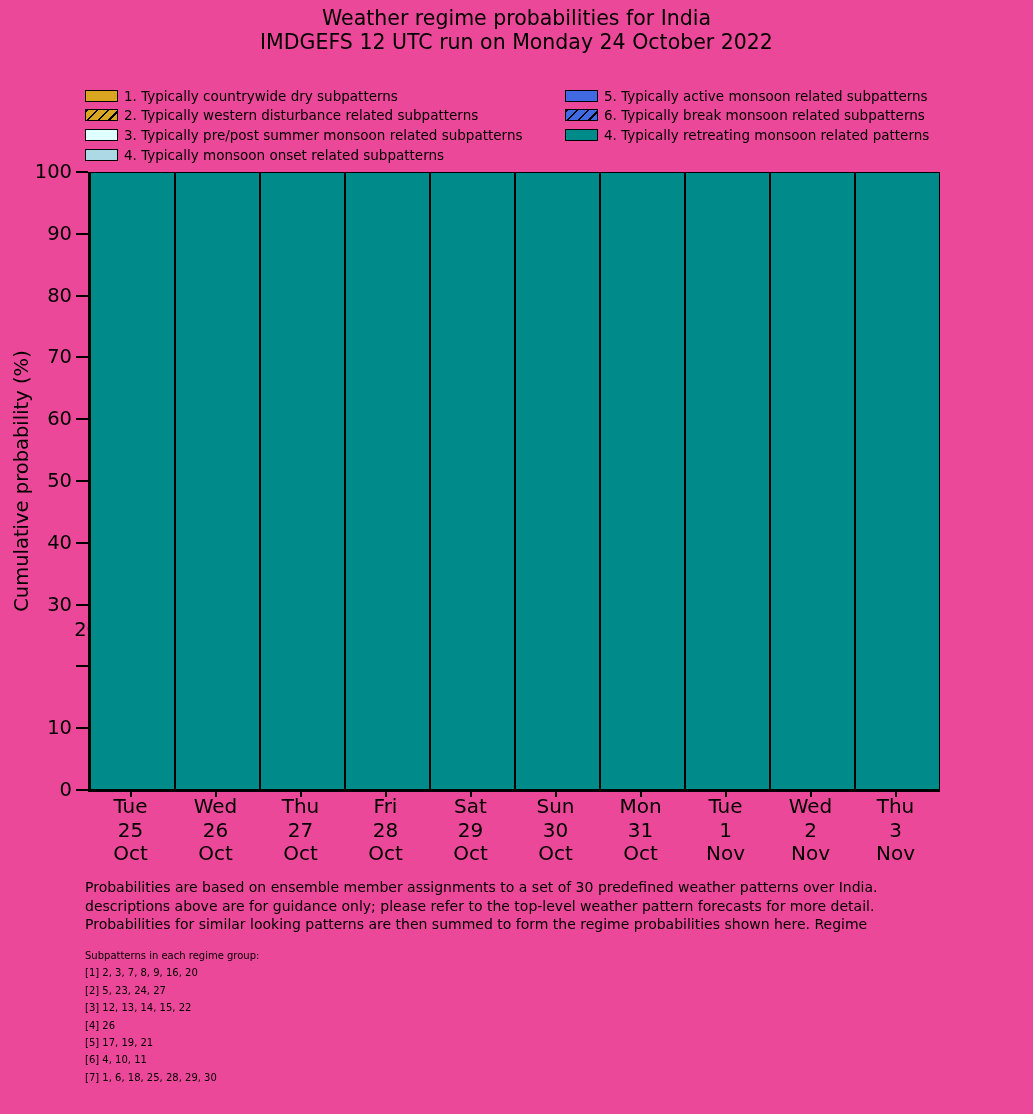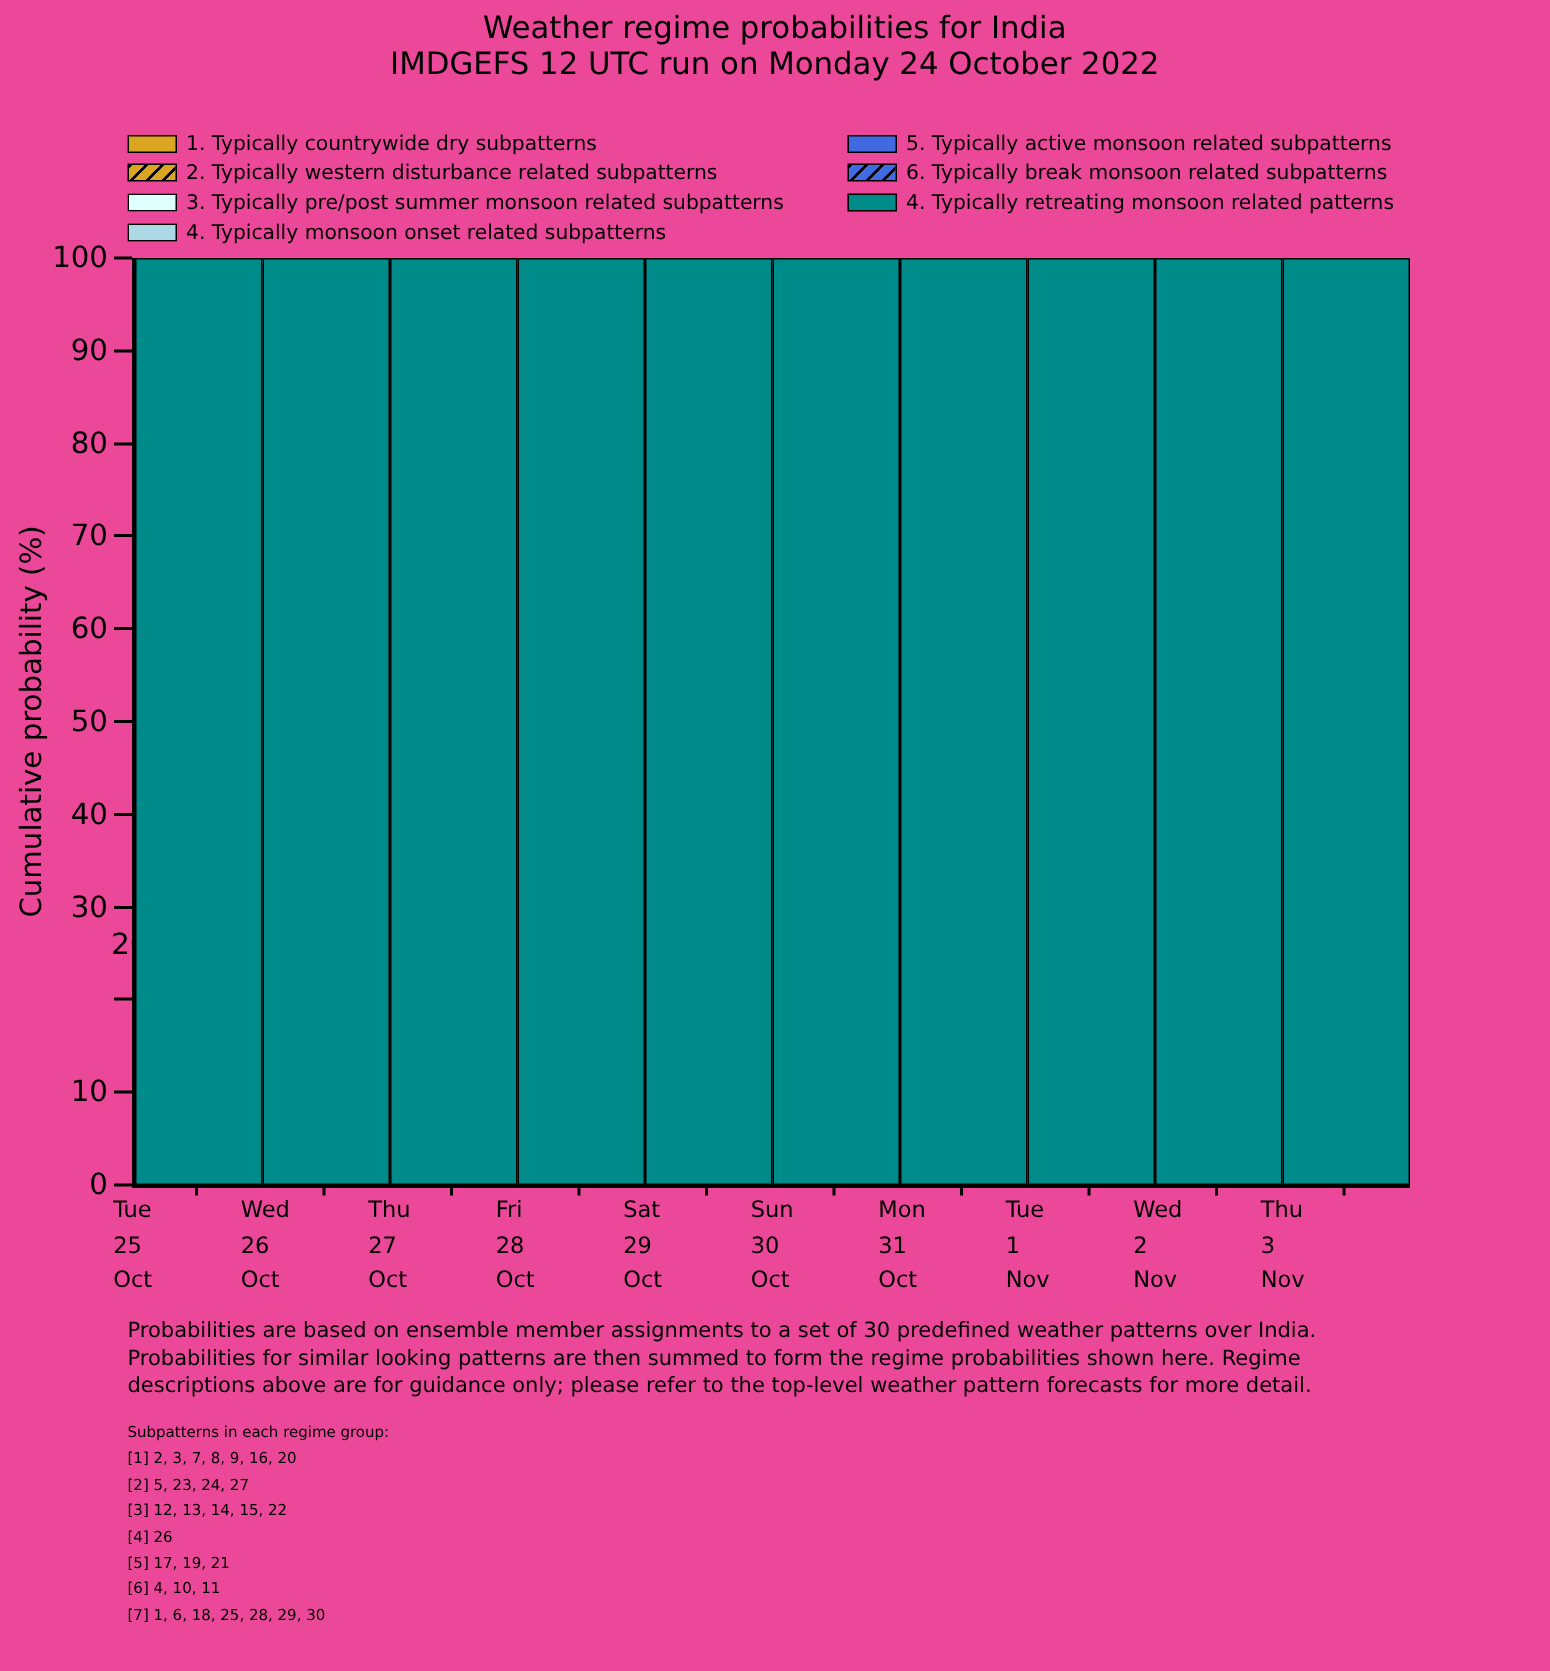--- a/index.html
+++ b/index.html
@@ -43,22 +43,22 @@
     position:absolute;left:0px;width:72px;text-align:right;
     font-size:19.5px;line-height:24px;
   }
   #y-axis-label{
     position:absolute;left:21px;top:481px;
     transform:translate(-50%,-50%) rotate(-90deg);
     font-size:19.5px;white-space:nowrap;
   }
   .x-tick-mark{position:absolute;top:790px;width:2px;height:7px;background:#000;}
   .x-tick-label{
-    position:absolute;top:795px;width:110px;text-align:left;
-    font-size:15px;line-height:23.5px;
+    position:absolute;top:795px;width:110px;text-align:center;
+    font-size:20px;line-height:23.5px;
   }
   
   #footer-text{position:absolute;left:85px;top:878px;font-size:14px;line-height:18.6px;}
   #subpatterns{position:absolute;left:85px;top:947px;font-size:10px;line-height:17.4px;}
 </style>
 </head>
 <body>
 
 <div id="figure">
 
@@ -218,22 +218,22 @@
       <div class="x-tick-mark" style="left: 894.5px;"></div>
       <div class="x-tick-label" style="left: 840.5px;">
         <div>Thu</div>
         <div>3</div>
         <div>Nov</div>
       </div>
     </div>
 
   <div id="footer-text">
       <div>Probabilities are based on ensemble member assignments to a set of 30 predefined weather patterns over India.</div>
+      <div>descriptions above are for guidance only; please refer to the top-level weather pattern forecasts for more detail.</div>
       <div>Probabilities for similar looking patterns are then summed to form the regime probabilities shown here. Regime</div>
-      <div>descriptions above are for guidance only; please refer to the top-level weather pattern forecasts for more detail.</div>
     </div>
 
   <div id="subpatterns">
     <div>Subpatterns in each regime group:</div>
     <div id="subpattern-lines">
         <div>[1] 2, 3, 7, 8, 9, 16, 20</div>
         <div>[2] 5, 23, 24, 27</div>
         <div>[3] 12, 13, 14, 15, 22</div>
         <div>[4] 26</div>
         <div>[5] 17, 19, 21</div>

